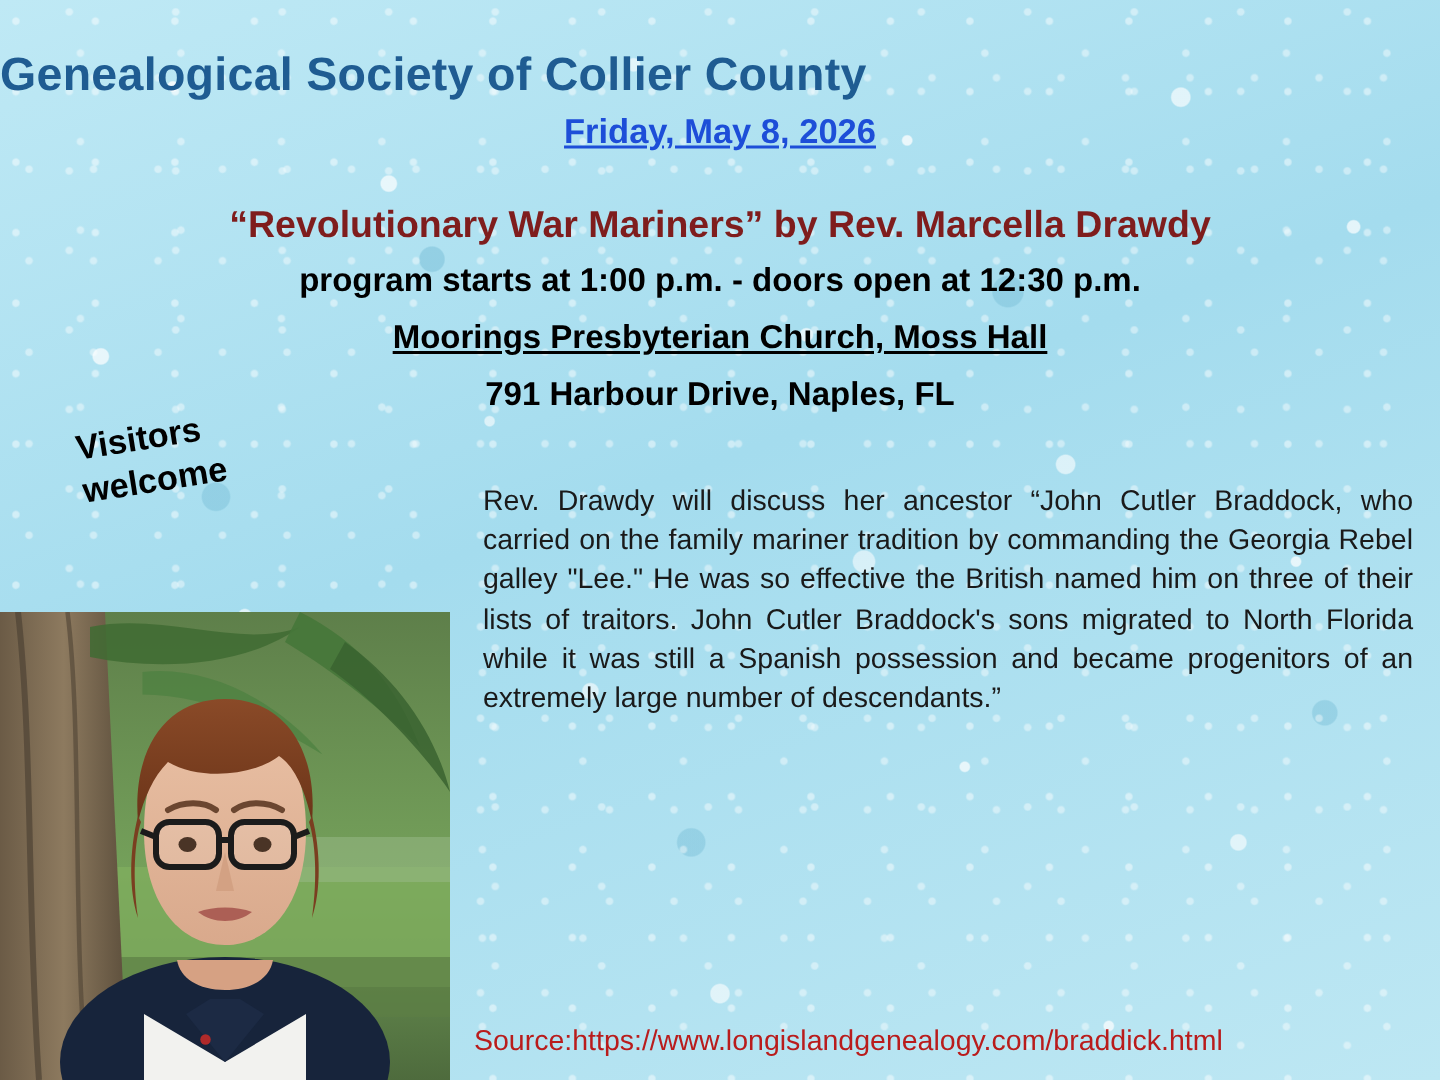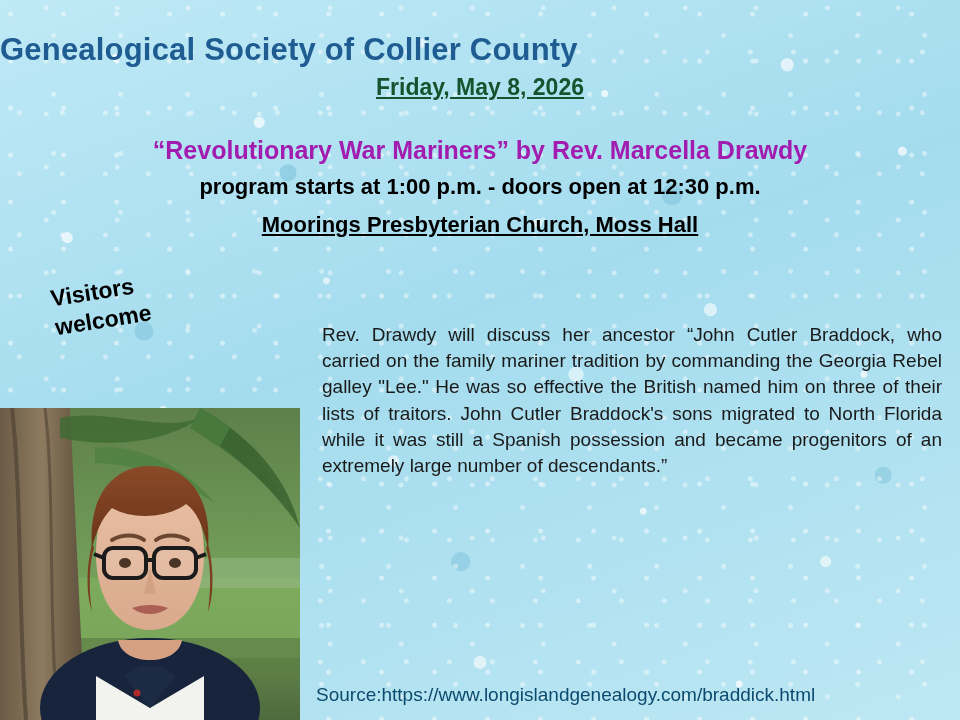--- a/index.html
+++ b/index.html
@@ -86,32 +86,32 @@
     letter-spacing: 0.2px;
   }
   .date-line {
     position: absolute;
     top: 74px;
     left: 0;
     right: 0;
     text-align: center;
     font-size: 23px;
     font-weight: bold;
-    color: #14532d;
+    color: #1d4ed8;
     text-decoration: underline;
   }
   .program-title {
     position: absolute;
     top: 136px;
     left: 0;
     right: 0;
     text-align: center;
     font-size: 25px;
     font-weight: bold;
-    color: #a21caf;
+    color: #7f1d1d;
   }
   .detail-line {
     position: absolute;
     left: 0;
     right: 0;
     text-align: center;
     font-size: 22px;
     font-weight: bold;
     color: #000000;
   }
@@ -151,40 +151,41 @@
     line-height: 1.38;
     color: #1a1a1a;
     text-align: justify;
   }
   .source-line {
     position: absolute;
     left: 316px;
     top: 684px;
     width: 640px;
     font-size: 19px;
-    color: #0c4a6e;
+    color: #b91c1c;
   }
 </style>
 </head>
 <body>
 
 <div class="flyer">
   <div class="bg-texture"></div>
   <div class="bg-texture-fine"></div>
 
   <div class="content">
 
     <div class="org-title">Genealogical Society of Collier County</div>
 
     <div class="date-line">Friday, May 8, 2026</div>
 
     <div class="program-title">“Revolutionary War Mariners” by Rev. Marcella Drawdy</div>
 
     <div class="detail-line detail-1">program starts at 1:00 p.m. - doors open at 12:30 p.m.</div>
     <div class="detail-line detail-2">Moorings Presbyterian Church, Moss Hall</div>
+    <div class="detail-line detail-3">791 Harbour Drive, Naples, FL</div>
 
     <div class="visitors">Visitors welcome</div>
 
     <div class="photo">
       <svg width="300" height="312" viewBox="0 0 300 312" xmlns="http://www.w3.org/2000/svg">
         <defs>
           <linearGradient id="bgGreen" x1="0" y1="0" x2="0" y2="1">
             <stop offset="0%" stop-color="#5e7f4a"></stop>
             <stop offset="55%" stop-color="#74a05a"></stop>
             <stop offset="100%" stop-color="#4e6b3d"></stop>

